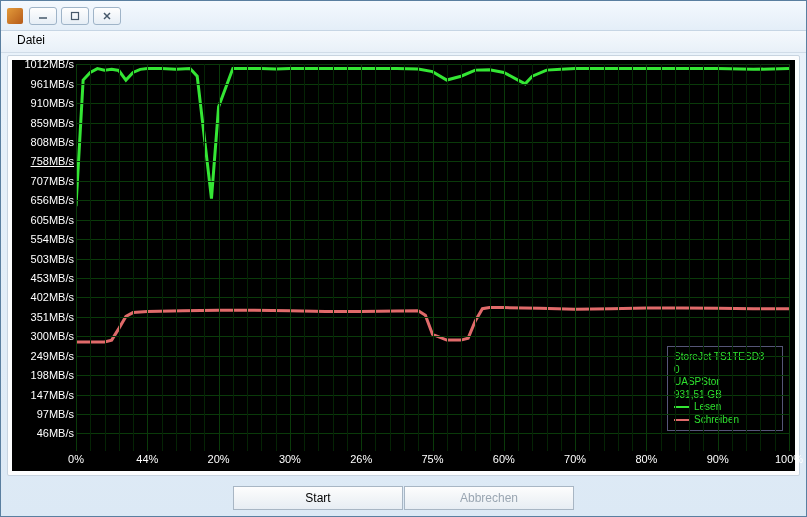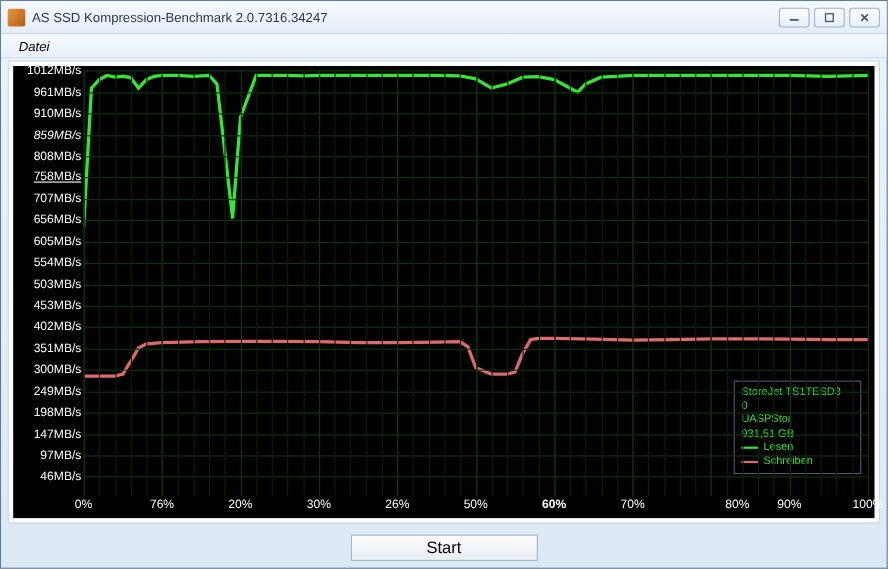--- a/index.html
+++ b/index.html
@@ -3,46 +3,45 @@
 <meta charset="utf-8">
 <style>
   * { box-sizing: border-box; margin: 0; padding: 0; }
   body { font-family: "Segoe UI", Tahoma, sans-serif; font-size: 12px; background: #fff; }
   .window { width: 807px; height: 517px; border: 1px solid #5a7fa0; background: linear-gradient(to bottom, #eaf3fb 0%, #dce9f5 100%); position: relative; }
   .titlebar { height: 30px; display: flex; align-items: center; padding: 0 6px; background: linear-gradient(to bottom, #f4f9fe 0%, #e4eef8 100%); border-bottom: 1px solid #c6d5e4; }
   .titlebar .icon { width: 16px; height: 16px; margin-right: 6px; background: linear-gradient(135deg, #e39b3a, #b55a1a); border-radius: 2px; display:flex; align-items:center; justify-content:center; color:#fff; font-size:9px; font-weight:bold;}
   .titlebar .title { flex: 1; color: #2a3a4a; font-size: 12px; }
   .winbtns { display: flex; gap: 4px; }
   .winbtn { width: 28px; height: 18px; border: 1px solid #9fb4c8; border-radius: 3px; background: linear-gradient(to bottom, #fefefe, #e6eef6); display: flex; align-items: center; justify-content: center; font-size: 10px; color: #46586a; cursor: pointer; }
-  .menubar { height: 22px; padding: 0 8px; display: flex; align-items: center; background: linear-gradient(to bottom, #f5f9fd, #e8f0f8); border-bottom: 1px solid #d0dce8; font-style: italic; }
+  .menubar { height: 22px; padding: 0 8px; display: flex; background: linear-gradient(to bottom, #f5f9fd, #e8f0f8); border-bottom: 1px solid #d0dce8; }
   .menuitem { padding: 2px 8px; cursor: pointer; }
   .content { position: absolute; top: 54px; left: 6px; right: 6px; bottom: 40px; background: #fcfdfe; border: 1px solid #c8d4e0; border-radius: 2px; }
   .chart { position: absolute; inset: 4px; background: #000; }
   .plot { position: absolute; left: 64px; right: 6px; top: 4px; bottom: 20px; }
   .gridline-h { position: absolute; left: 0; right: 0; height: 1px; background: #0a3a0a; }
   .gridline-v { position: absolute; top: 0; bottom: 0; width: 1px; background: #0a3a0a; }
   .gridline-minor { position: absolute; top: 0; bottom: 0; width: 1px; background: #052305; }
   .ylabel { position: absolute; right: 100%; transform: translateY(-50%); color: #fff; font-size: 11px; white-space: nowrap; padding-right: 2px; }
   .xlabel { position: absolute; top: 100%; transform: translateX(-50%); color: #fff; font-size: 11px; padding-top: 2px; }
   svg.lines { position: absolute; inset: 0; width: 100%; height: 100%; }
   .legend { position: absolute; right: 6px; bottom: 20px; border: 1px solid #557; background: rgba(0,0,0,0.6); padding: 4px 6px; font-size: 10px; line-height: 1.25; color: #2ee22e; width: 116px; }
   .legend .row { display: flex; align-items: center; gap: 4px; color: #2ee22e; }
   .legend .swatch { width: 16px; height: 2px; }
   .bottombar { position: absolute; left: 0; right: 0; bottom: 0; height: 36px; display: flex; align-items: center; justify-content: center; gap: 1px; }
-  .btn { width: 170px; height: 24px; border: 1px solid #a8b6c4; background: linear-gradient(to bottom, #fdfdfd, #e7edf3); font-size: 15px; cursor: pointer; }
+  .btn { width: 170px; height: 24px; border: 1px solid #a8b6c4; background: linear-gradient(to bottom, #fdfdfd, #e7edf3); font-size: 12px; cursor: pointer; }
   .btn[disabled] { color: #9aa6b2; cursor: default; }
   .watermark { position: absolute; right: 8px; bottom: 6px; color: #3c6b3c; font-family: monospace; font-size: 14px; letter-spacing: 0.5px; text-shadow: 0 0 2px #000; }
 </style>
 </head>
 <body>
 
 <div class="window">
   <div class="titlebar">
     <span class="icon"></span>
-    <span class="title">AS SSD Kompression-Benchmark 2.0.7316.34247</span>
     <div class="winbtns">
       <div class="winbtn">
         <svg width="10" height="10">
             <line x1="1" y1="7" x2="9" y2="7" stroke="#46586a" stroke-width="1.5"></line>
           </svg>
       </div>
       <div class="winbtn">
         <svg width="10" height="10">
             <rect x="1.5" y="1.5" width="7" height="7" fill="none" stroke="#46586a" stroke-width="1.2"></rect>
           </svg>
@@ -107,21 +106,21 @@
           <div class="ylabel" style="top: 40.2174%;">605MB/s</div>
           <div class="gridline-h" style="top: 35.1779%;"></div>
           <div class="ylabel" style="top: 35.1779%;">656MB/s</div>
           <div class="gridline-h" style="top: 30.1383%;"></div>
           <div class="ylabel" style="top: 30.1383%;">707MB/s</div>
           <div class="gridline-h" style="top: 25.0988%;"></div>
           <div class="ylabel" style="top: 25.0988%; text-decoration: underline;">758MB/s</div>
           <div class="gridline-h" style="top: 20.1581%;"></div>
           <div class="ylabel" style="top: 20.1581%;">808MB/s</div>
           <div class="gridline-h" style="top: 15.1186%;"></div>
-          <div class="ylabel" style="top: 15.1186%; font-style: italic;">859MB/s</div>
+          <div class="ylabel" style="top: 15.1186%;">859MB/s</div>
           <div class="gridline-h" style="top: 10.0791%;"></div>
           <div class="ylabel" style="top: 10.0791%;">910MB/s</div>
           <div class="gridline-h" style="top: 5.03953%;"></div>
           <div class="ylabel" style="top: 5.03953%;">961MB/s</div>
           <div class="gridline-h" style="top: 0%;"></div>
           <div class="ylabel" style="top: 0%;">1012MB/s</div>
           <div class="gridline-minor" style="left: 0%;"></div>
           <div class="gridline-minor" style="left: 2%;"></div>
           <div class="gridline-minor" style="left: 4%;"></div>
           <div class="gridline-minor" style="left: 6%;"></div>
@@ -168,40 +167,41 @@
           <div class="gridline-minor" style="left: 88%;"></div>
           <div class="gridline-minor" style="left: 90%;"></div>
           <div class="gridline-minor" style="left: 92%;"></div>
           <div class="gridline-minor" style="left: 94%;"></div>
           <div class="gridline-minor" style="left: 96%;"></div>
           <div class="gridline-minor" style="left: 98%;"></div>
           <div class="gridline-minor" style="left: 100%;"></div>
           <div class="gridline-v" style="left: 0%;"></div>
           <div class="xlabel" style="left: 0%;">0%</div>
           <div class="gridline-v" style="left: 10%;"></div>
-          <div class="xlabel" style="left: 10%;">76%</div>
+          <div class="xlabel" style="left: 10%;">44%</div>
           <div class="gridline-v" style="left: 20%;"></div>
           <div class="xlabel" style="left: 20%;">20%</div>
           <div class="gridline-v" style="left: 30%;"></div>
           <div class="xlabel" style="left: 30%;">30%</div>
           <div class="gridline-v" style="left: 40%;"></div>
           <div class="xlabel" style="left: 40%;">26%</div>
           <div class="gridline-v" style="left: 50%;"></div>
-          <div class="xlabel" style="left: 50%;">50%</div>
+          <div class="xlabel" style="left: 50%;">75%</div>
           <div class="gridline-v" style="left: 60%;"></div>
-          <div class="xlabel" style="left: 60%; font-weight: bold;">60%</div>
+          <div class="xlabel" style="left: 60%;">60%</div>
           <div class="gridline-v" style="left: 70%;"></div>
           <div class="xlabel" style="left: 70%;">70%</div>
           <div class="gridline-v" style="left: 80%;"></div>
-          <div class="xlabel" style="left: 80%; margin-left: 24px;">80%</div>
+          <div class="xlabel" style="left: 80%;">80%</div>
           <div class="gridline-v" style="left: 90%;"></div>
           <div class="xlabel" style="left: 90%;">90%</div>
           <div class="gridline-v" style="left: 100%;"></div>
           <div class="xlabel" style="left: 100%;">100%</div>
         </div>
     </div>
   </div>
 
   <div class="bottombar">
     <button class="btn">Start</button>
+    <button class="btn" disabled="">Abbrechen</button>
   </div>
 
 </div>
 
 </body></html>

